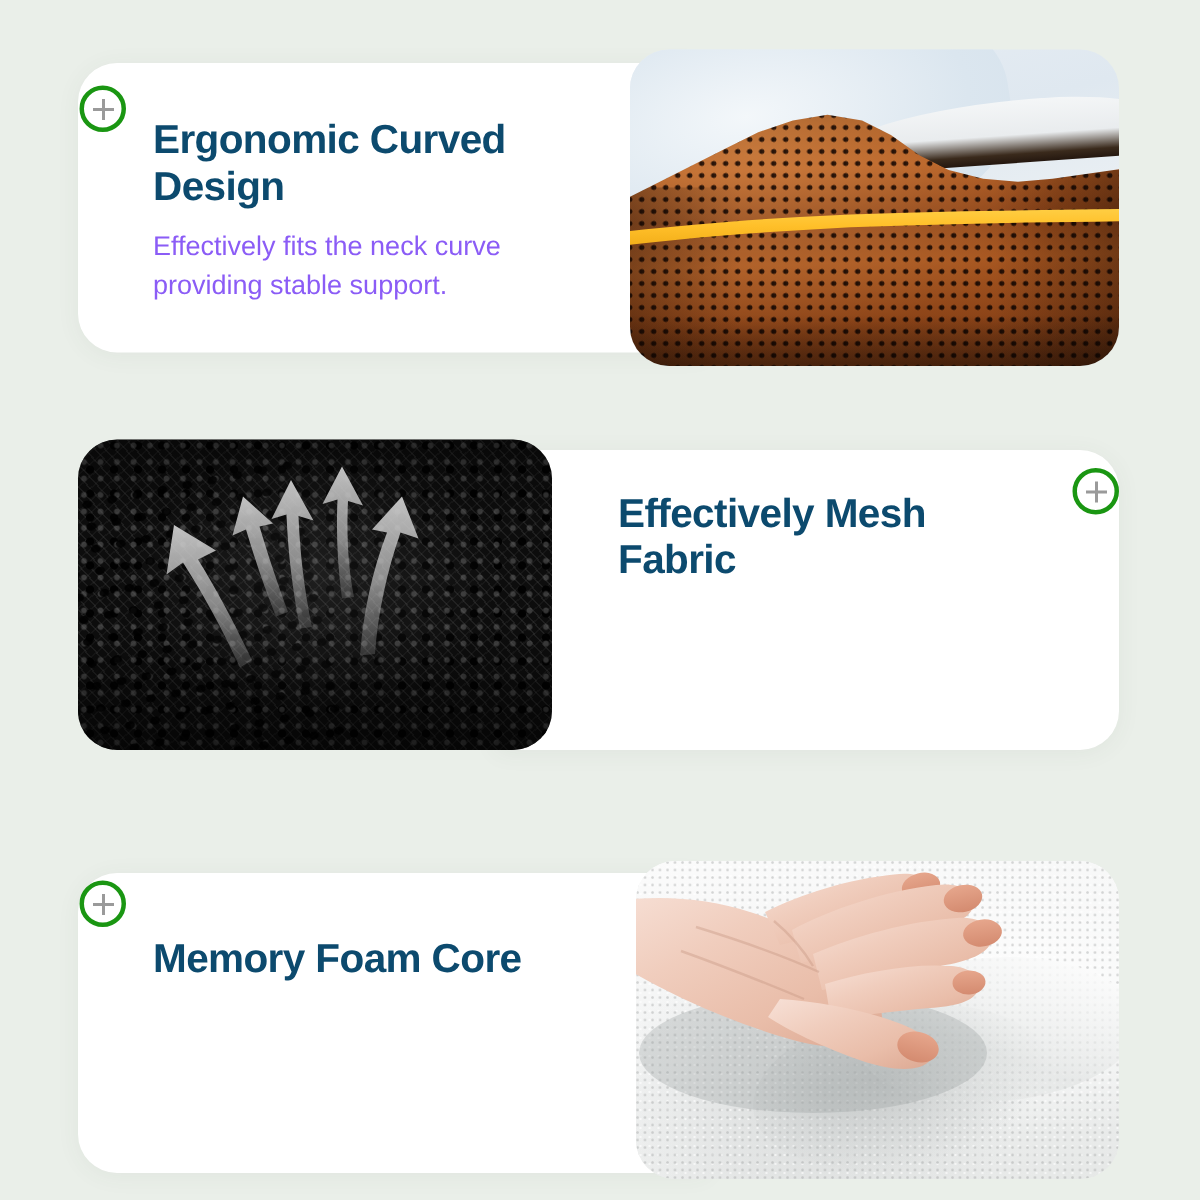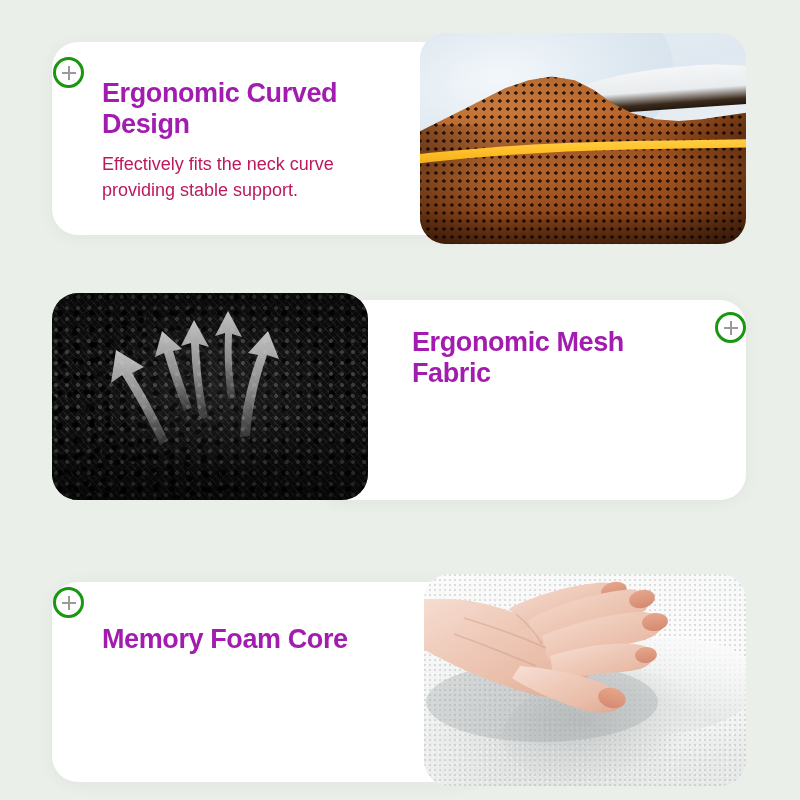--- a/index.html
+++ b/index.html
@@ -37,29 +37,29 @@
     background: #ffffff;
     border-radius: 26px;
     box-shadow: 0 2px 16px rgba(60,80,60,0.06);
   }
 
   .card-heading {
     font-size: 27px;
     font-weight: 700;
     line-height: 1.16;
     letter-spacing: -0.4px;
-    color: #a21caf;
+    color: #0c4a6e;
     white-space: pre-line;
   }
 
   .card-body {
     font-size: 18px;
     font-weight: 400;
     line-height: 1.44;
-    color: #be185d;
+    color: #8b5cf6;
     white-space: pre-line;
   }
 
   
   .plus-badge {
     position: absolute;
     width: 31px;
     height: 31px;
     border-radius: 50%;
     border: 3px solid #1a9612;
@@ -283,21 +283,21 @@
         <div class="pillow-shade-r"></div>
         <div class="pillow-shade-b"></div>
       </div>
       <div class="pillow-stripe"></div>
     </div>
   </div>
 
   <div class="feature-row" style="top:265px;height:265px;">
 
     <div class="text-card" style="left:330px; top:35px; width:416px; height:200px; border-radius:0 26px 26px 0;">
-      <div class="card-heading" style="position:absolute; left:82px; top:27px; width:300px;">Ergonomic Mesh
+      <div class="card-heading" style="position:absolute; left:82px; top:27px; width:300px;">Effectively Mesh
 Fabric</div>
     </div>
 
     <div class="plus-badge" style="left:715px; top:47px;"></div>
 
     <div class="photo photo-mesh" style="left:52px; top:28px; width:316px; height:207px; border-radius:26px;">
       <div class="mesh-weave"></div>
       <div class="mesh-holes"></div>
       <div class="mesh-vignette"></div>
 

